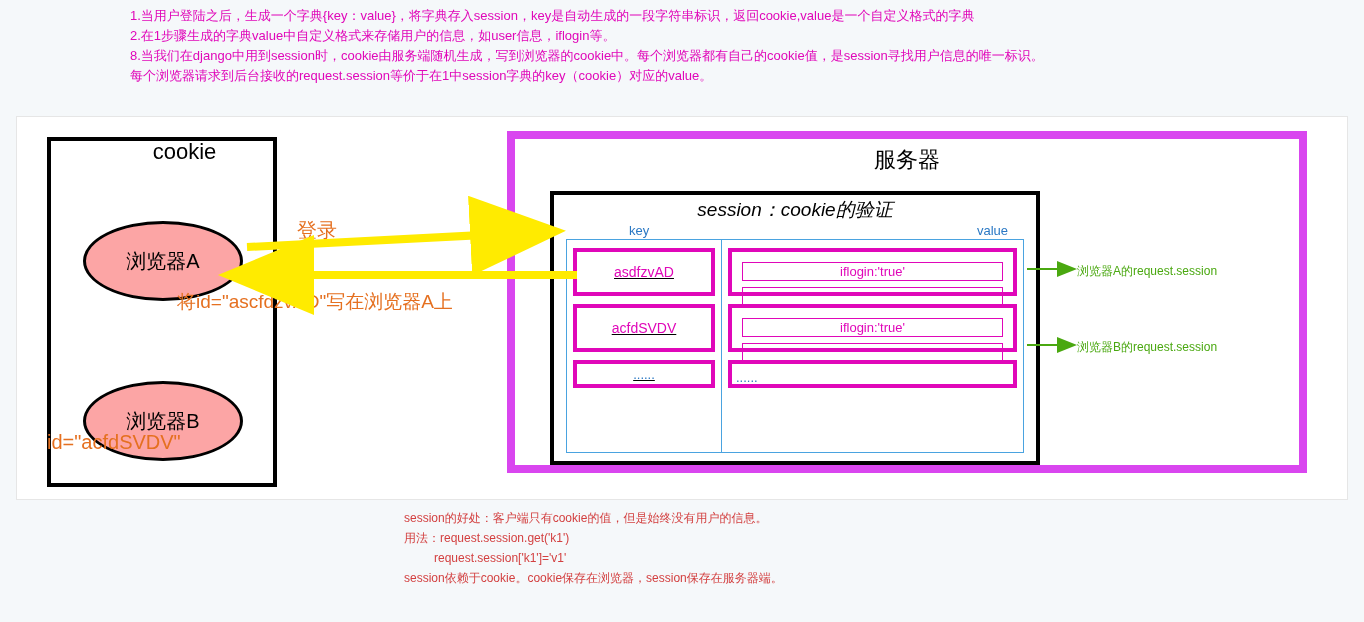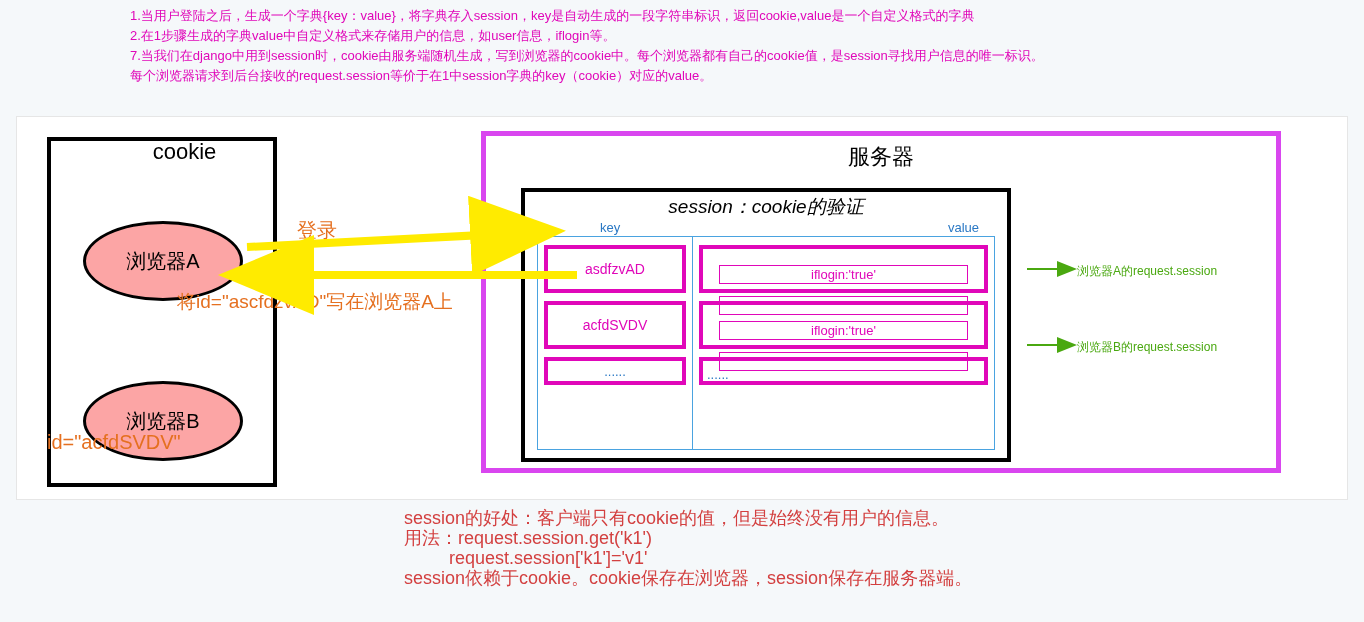--- a/index.html
+++ b/index.html
@@ -78,24 +78,24 @@
     .write-label {
       position: absolute;
       top: 172px;
       left: 160px;
       font-size: 19px;
       color: #e57020;
     }
     .server-box {
       position: absolute;
       top: 14px;
-      left: 464px;
+      left: 490px;
       width: 800px;
       height: 342px;
-      border: 5px solid #d946ef;
+      border: 8px solid #d946ef;
     }
     .server-title {
       text-align: center;
       font-size: 22px;
       margin-top: 6px;
       color: #000;
     }
     .session-box {
       position: absolute;
       top: 52px;
@@ -121,34 +121,34 @@
     .value-label { right: 28px; }
     .kv-wrap {
       position: absolute;
       top: 44px;
       left: 12px;
       right: 12px;
       height: 214px;
       border: 1px solid #4aa3e0;
       display: flex;
     }
-    .key-col { width: 155px; border-right: 1px solid #4aa3e0; }
+    .key-col { width: 155px; border-right: 1px solid #4aa3e0; text-decoration: underline; }
     .val-col { flex: 1; }
     .row {
       border: 4px solid #e007b9;
       margin: 8px 6px;
       padding: 4px;
       position: relative;
     }
     .key-col .row { height: 48px; display:flex; align-items:center; justify-content:center; }
     .key-col .row.last, .val-col .row.last { height: 28px; }
     .val-col .row { height: 48px; }
     .inner {
       border: 1px solid #e007b9;
-      margin: 12px;
+      margin: 6px;
       text-align: center;
       font-size: 13px;
       color: #e007b9;
       padding: 1px 0;
     }
     .key-text { color: #e007b9; font-size: 14px; }
     .ellipsis { color: #2a78c4; text-align: center; font-size: 13px; }
     
     .svg-layer {
       position: absolute; inset: 0; pointer-events: none;
@@ -158,31 +158,31 @@
       font-size: 12px;
       color: #4aa810;
     }
     .annotA { top: 146px; left: 1060px; }
     .annotB { top: 222px; left: 1060px; }
     .footer {
       position: absolute;
       top: 508px;
       left: 404px;
       color: #d34040;
-      font-size: 18px;
+      font-size: 12px;
       line-height: 20px;
     }
   </style>
 </head>
 <body>
 
 <div class="intro">
   <div>1.当用户登陆之后，生成一个字典{key：value}，将字典存入session，key是自动生成的一段字符串标识，返回cookie,value是一个自定义格式的字典</div>
   <div>2.在1步骤生成的字典value中自定义格式来存储用户的信息，如user信息，iflogin等。</div>
-  <div>7.当我们在django中用到session时，cookie由服务端随机生成，写到浏览器的cookie中。每个浏览器都有自己的cookie值，是session寻找用户信息的唯一标识。</div>
+  <div>8.当我们在django中用到session时，cookie由服务端随机生成，写到浏览器的cookie中。每个浏览器都有自己的cookie值，是session寻找用户信息的唯一标识。</div>
   <div>每个浏览器请求到后台接收的request.session等价于在1中session字典的key（cookie）对应的value。</div>
 </div>
 
 <div class="canvas">
 
   <div class="cookie-box">
     <div class="cookie-title">cookie</div>
     <div class="browser browserA">浏览器A</div>
     <div class="browser browserB">浏览器B</div>
     <div class="browserB-id">id="acfdSVDV"</div>

